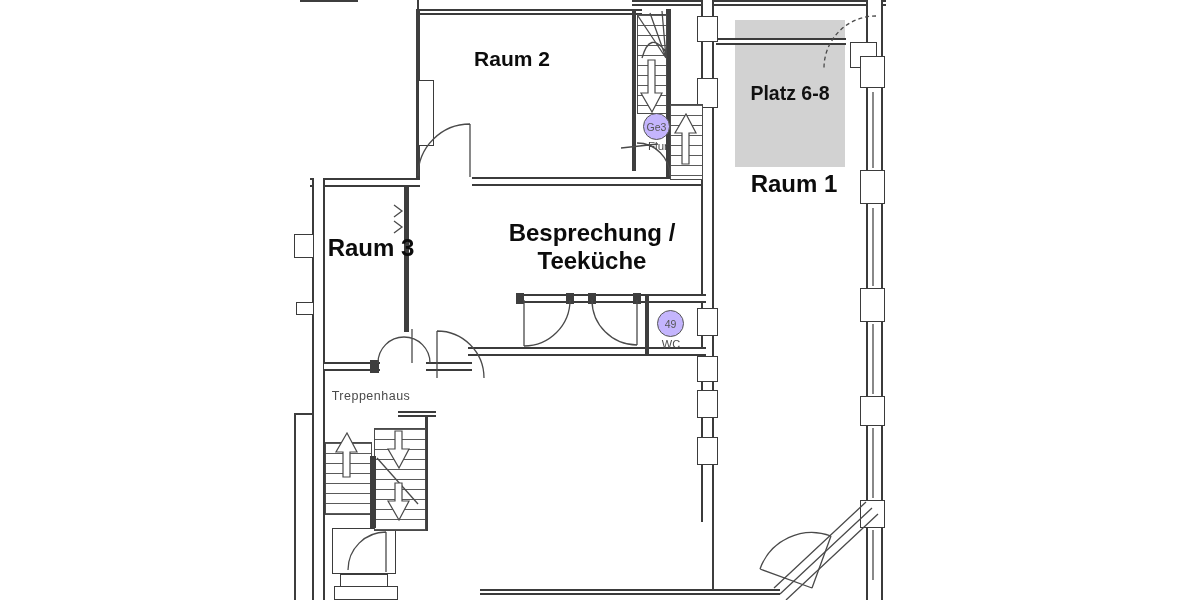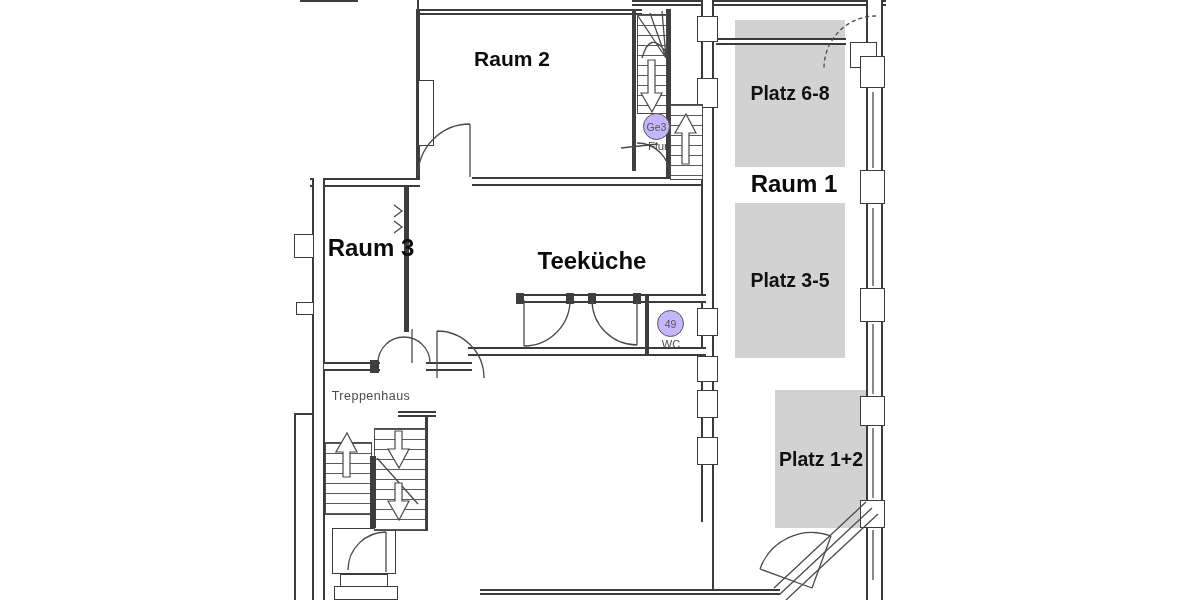--- a/index.html
+++ b/index.html
@@ -30,26 +30,20 @@
             display:flex; align-items:center; justify-content:center; color:#555; }
   svg.linework { position:absolute; left:0; top:0; pointer-events:none; }
 </style>
 </head>
 <body>
 
 <div id="plan">
 
   <div class="zone" style="left:735px; top:20px; width:110px; height:147px;">
     <span>Platz 6-8</span>
-  </div>
-  <div class="zone" style="left:735px; top:203px; width:110px; height:155px;">
-    <span>Platz 3-5</span>
-  </div>
-  <div class="zone" style="left:775px; top:390px; width:92px; height:138px;">
-    <span>Platz 1+2</span>
   </div>
 
   <div class="dwh" style="left:632px; top:0; width:254px; height:6px;"></div>
   <div class="w" style="left:300px; top:0; width:58px; height:2px;"></div>
   <div class="w" style="left:417px; top:0; width:2px; height:10px;"></div>
   <div class="dwh" style="left:418px; top:9px; width:224px; height:6px;"></div>
   <div class="dwh" style="left:716px; top:38px; width:130px; height:7px;"></div>
 
   <div class="w" style="left:416px; top:9px; width:4px; height:170px;"></div>
   <div class="nb" style="left:418px; top:80px; width:16px; height:66px;"></div>
@@ -140,20 +134,21 @@
       <path d="M 648 60 L 648 93 L 641 93 L 652 112 L 662 93 L 655 93 L 655 60 Z"></path>
       <path d="M 682 164 L 682 133 L 675 133 L 686 114 L 696 133 L 689 133 L 689 164 Z"></path>
       <path d="M 343 477 L 343 452 L 336 452 L 347 433 L 357 452 L 350 452 L 350 477 Z"></path>
       <path d="M 395 431 L 395 449 L 388 449 L 399 468 L 409 449 L 402 449 L 402 431 Z"></path>
       <path d="M 395 483 L 395 501 L 388 501 L 399 520 L 409 501 L 402 501 L 402 483 Z"></path>
     </g>
   </svg>
 
   <div class="rlabel" style="left:512px; top:59px; font-size:21px;">Raum 2</div>
   <div class="rlabel" style="left:371px; top:248px;">Raum 3</div>
+  <div class="rlabel" style="left:592px; top:233px;">Besprechung /</div>
   <div class="rlabel" style="left:592px; top:261px;">Teeküche</div>
   <div class="rlabel" style="left:794px; top:184px;">Raum 1</div>
   <div class="slabel" style="left:371px; top:396px; font-size:12.5px; letter-spacing:0.5px;">Treppenhaus</div>
 
   <div class="circle" style="left:643px; top:113px; width:27px; height:27px; font-size:10.5px;">Ge3</div>
   <div class="slabel" style="left:658px; top:146px; font-size:11.5px;">Flur</div>
 
   <div class="circle" style="left:657px; top:310px; width:27px; height:27px; font-size:10.5px;">49</div>
   <div class="slabel" style="left:671px; top:344px; font-size:11px;">WC</div>
 

